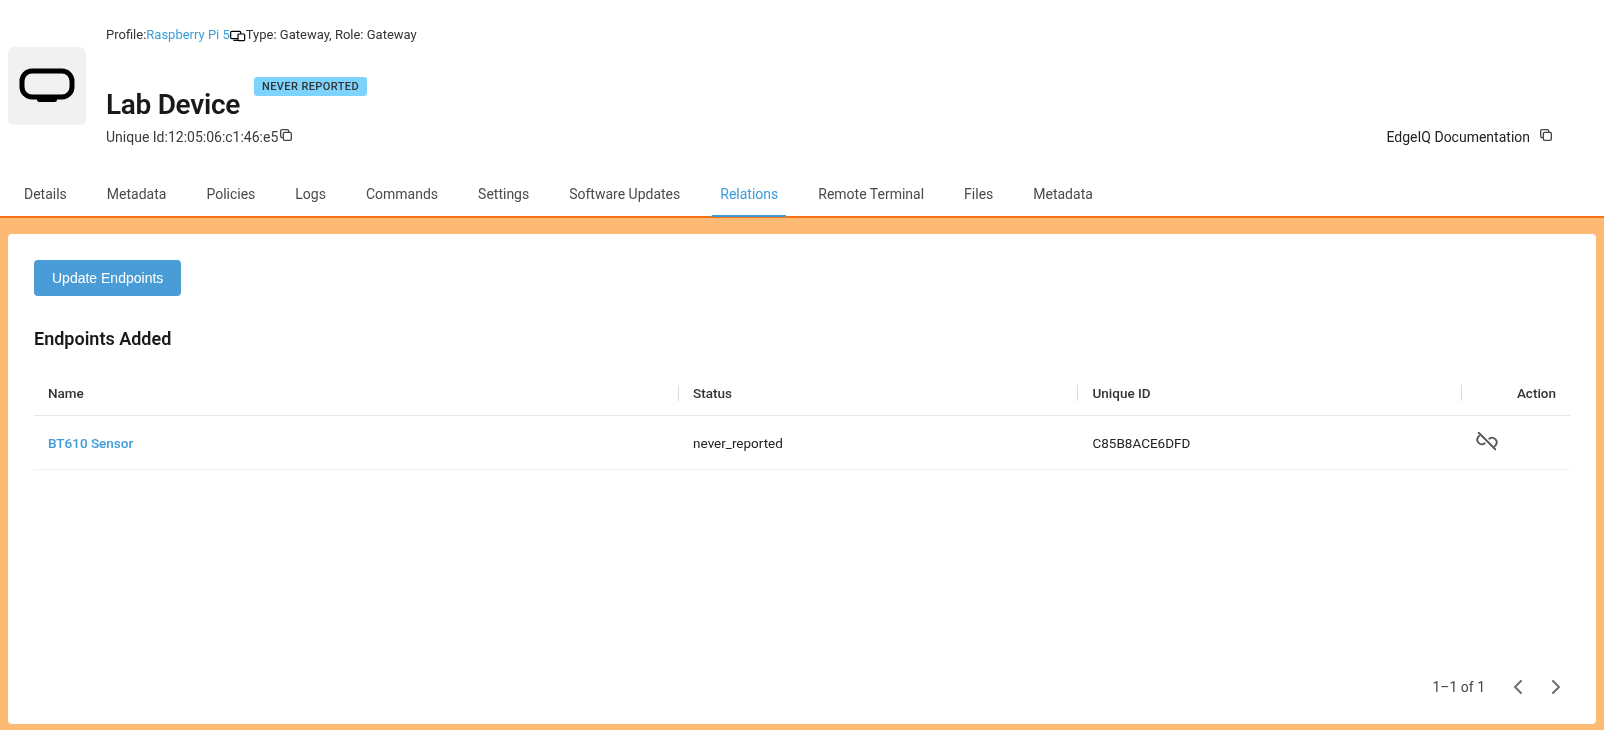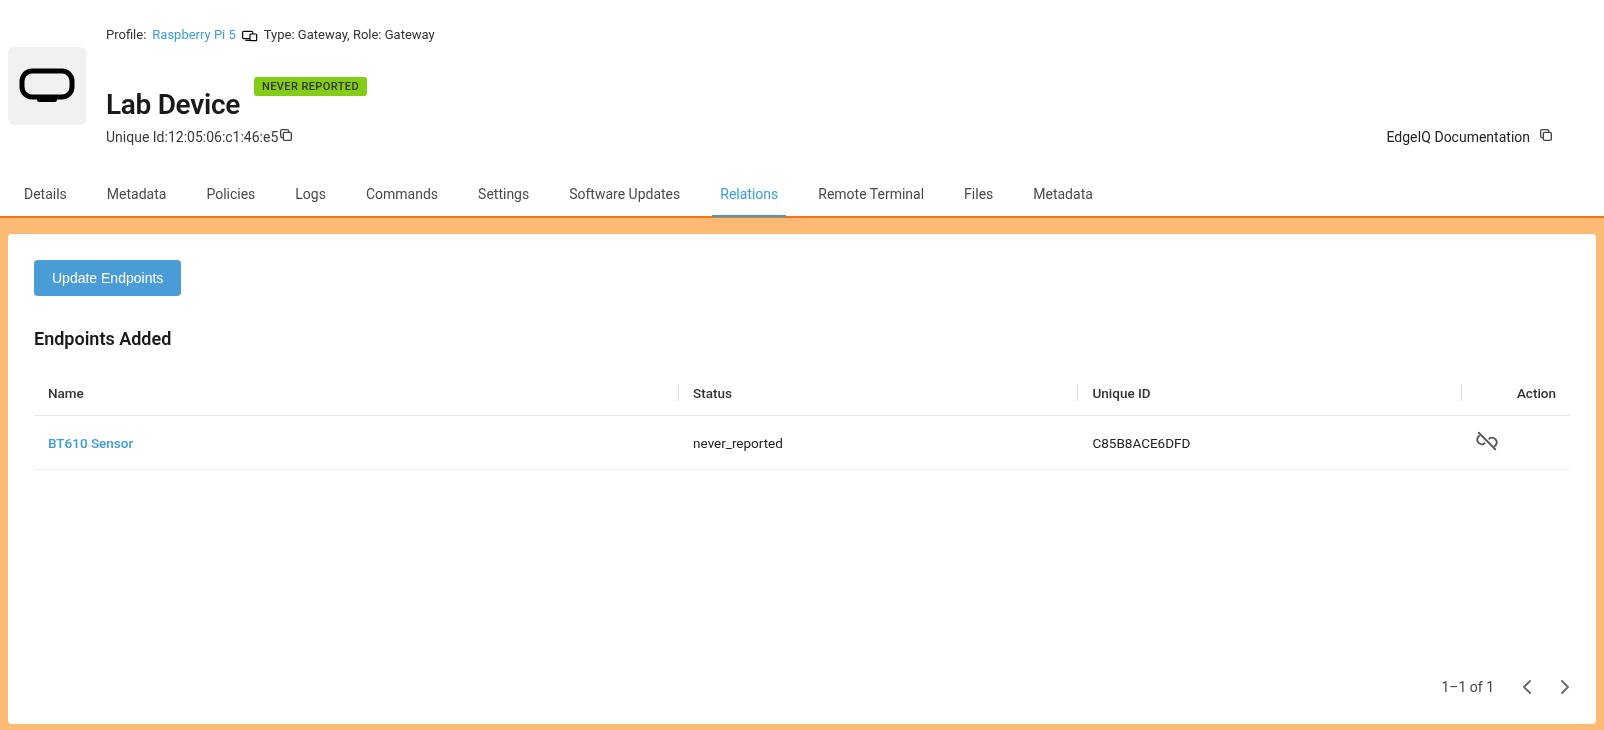--- a/index.html
+++ b/index.html
@@ -30,40 +30,39 @@
     justify-content: center;
     flex-shrink: 0;
   }
   .device-icon-box svg { width: 56px; height: 36px; }
   .header-main { flex: 1; min-width: 0; }
   .profile-line {
     font-size: 13px;
     color: #333;
     display: flex;
     align-items: center;
-    gap: 6px;
     flex-wrap: wrap;
     line-height: 1.4;
   }
   .profile-link { color: #3c9cd8; }
   .profile-line .type-icon svg { width: 16px; height: 12px; vertical-align: middle; }
   .title-line {
     display: flex;
     align-items: center;
     gap: 14px;
     margin-top: 8px;
   }
   .device-title {
     font-size: 28px;
     font-weight: 600;
     letter-spacing: -0.3px;
     margin-top: 36px;
   }
   .status-badge {
-    background: #84cc16;
+    background: #7dd3fc;
     color: #333;
     font-size: 11px;
     letter-spacing: 0.4px;
     padding: 3px 8px;
     border-radius: 3px;
     font-weight: 500;
   }
   .uid-line {
     margin-top: 6px;
     font-size: 14px;
@@ -170,21 +169,21 @@
   .tbl .col-name   { width: 42%; }
   .tbl .col-status { width: 26%; }
   .tbl .col-uid    { width: 25%; }
   .tbl .col-action { width: 7%; text-align: right;  }
   .row-link { color: #3c9cd8; font-weight: 500; }
   .action-icon svg { width: 22px; height: 22px; }
 
   
   .pagination {
     position: absolute;
-    right: 22px;
+    right: 31px;
     bottom: 26px;
     display: flex;
     align-items: center;
     gap: 24px;
     font-size: 14px;
     color: #444;
   }
   .page-nav {
     display: flex;
     gap: 20px;

